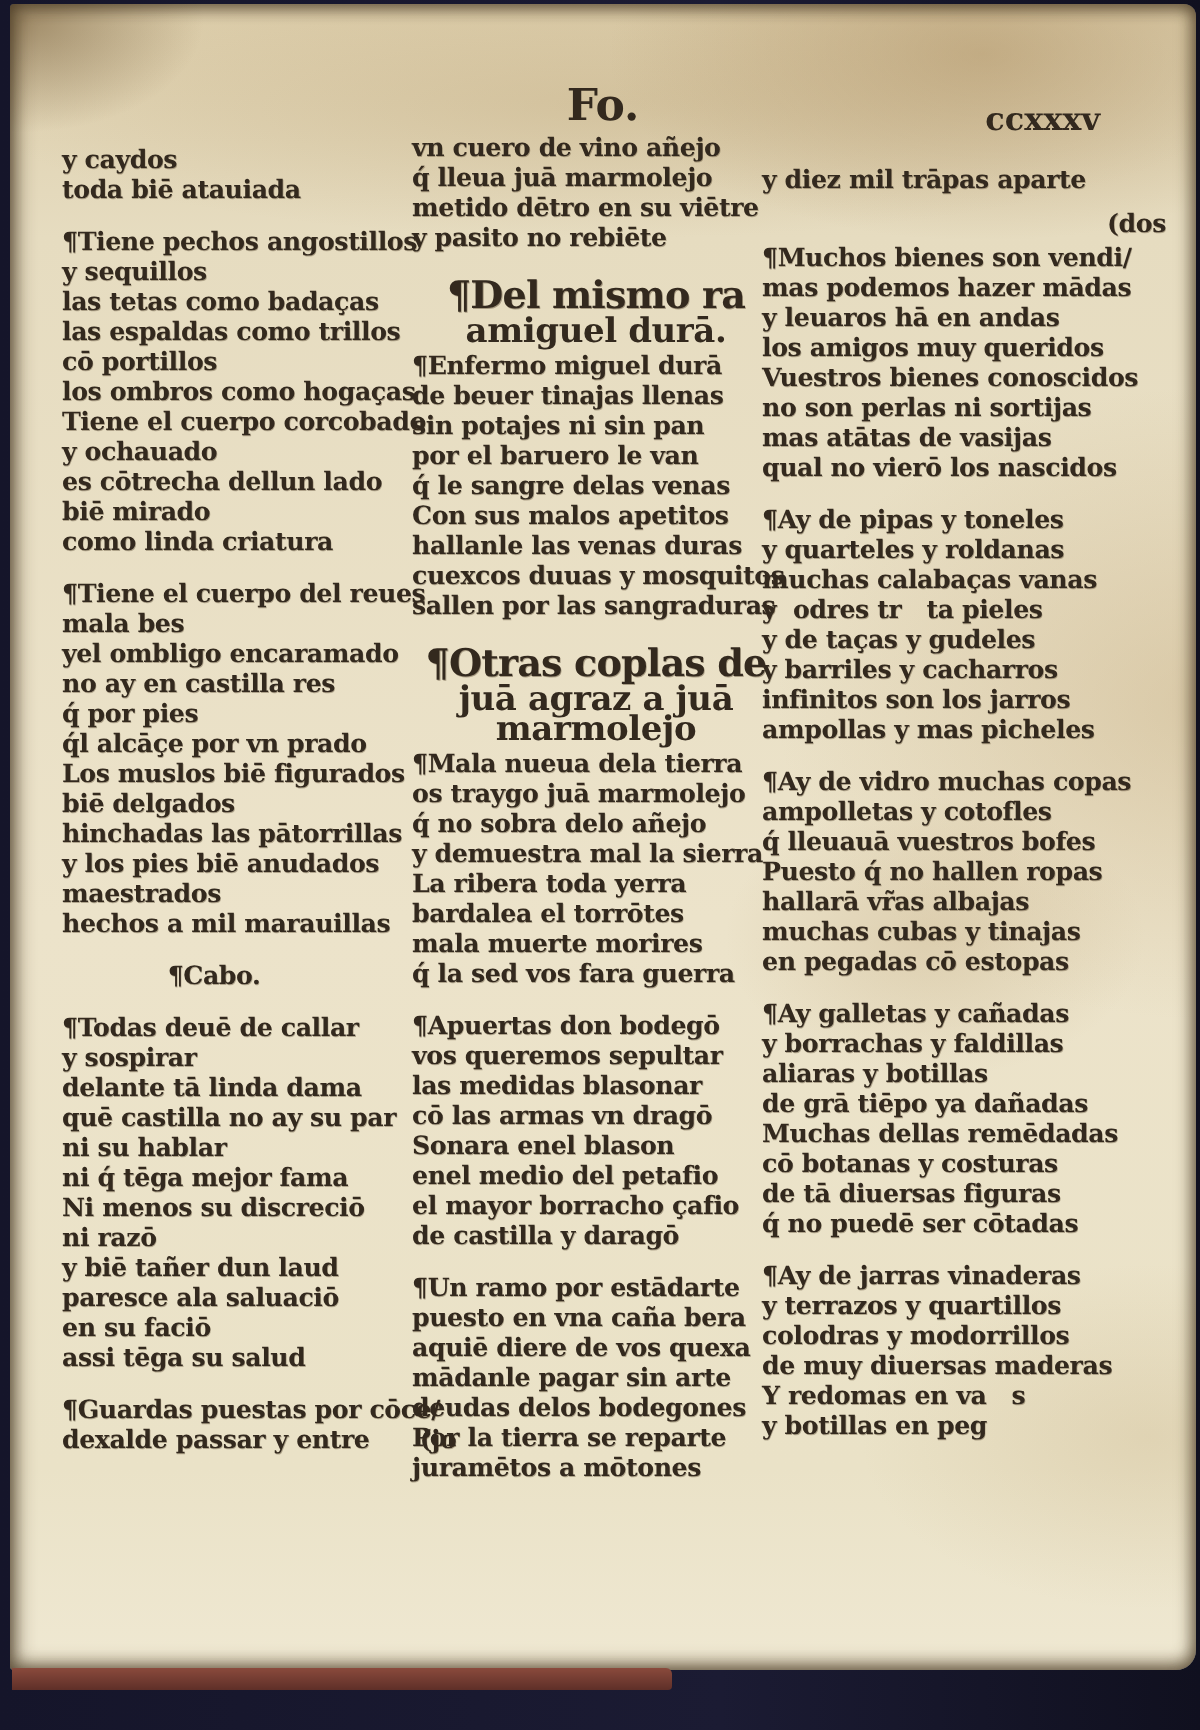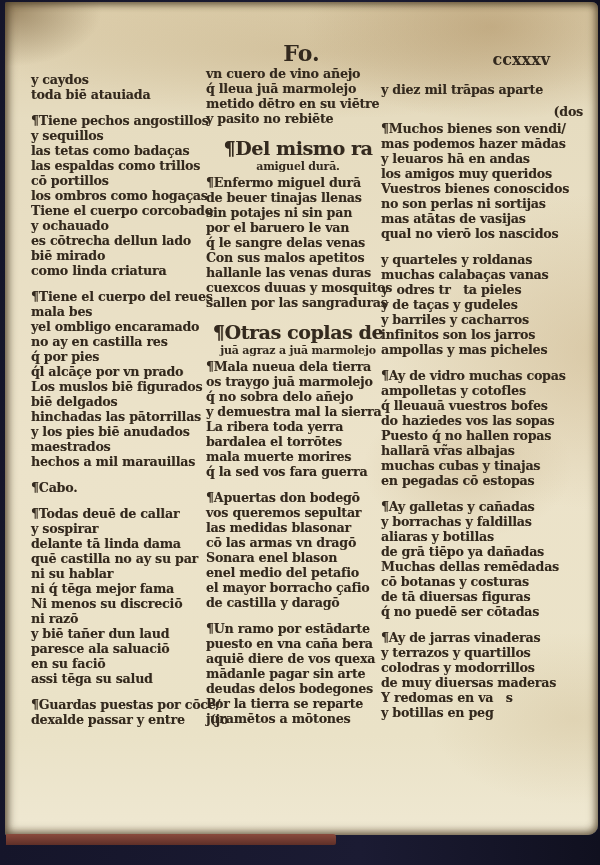--- a/index.html
+++ b/index.html
@@ -36,26 +36,26 @@
   .folio-number{
     position:absolute;top:48px;right:48px;
     font-size:16px;font-weight:700;
   }
   .col{position:absolute;font-size:12.6px;font-weight:700;line-height:15px;letter-spacing:-0.2px;}
   .col1{left:26px;top:70px;width:180px;}
   .col2{left:201px;top:64px;width:184px;}
   .col3{left:376px;top:80px;width:202px;}
   .block{margin:0 0 11px 0;}
   .line{white-space:pre;text-shadow:0.3px 0.3px 0 rgba(70,52,30,.35);}
-  .center .line{padding-right:28px;}
+  .center .line{text-align:center;padding-right:28px;}
   .catch{text-align:right;margin:-4px 0 2px 0;}
   .heading{margin:1px 0 1px 0;text-align:center;}
   .heading .htext{font-size:19px;line-height:22px;font-weight:700;letter-spacing:-0.4px;
     text-shadow:0.4px 0.4px 0 rgba(70,52,30,.4);}
-  .heading .hsub{font-size:11px;line-height:15px;}
+  .heading .hsub{font-size:17px;line-height:15px;}
 </style>
 </head>
 <body>
 
 <div class="page">
   <div class="folio-label">Fo.</div>
   <div class="folio-number">ccxxxv</div>
   <div class="col col1">
       <div class="block verse">
         <div class="line">y caydos</div>
@@ -177,33 +177,33 @@
         <div class="line">¶Muchos bienes son vendi/</div>
         <div class="line">mas podemos hazer mādas</div>
         <div class="line">y leuaros hā en andas</div>
         <div class="line">los amigos muy queridos</div>
         <div class="line">Vuestros bienes conoscidos</div>
         <div class="line">no son perlas ni sortijas</div>
         <div class="line">mas atātas de vasijas</div>
         <div class="line">qual no vierō los nascidos</div>
       </div>
       <div class="block verse">
+        <div class="line">¶Ay de pipas y toneles</div>
         <div class="line">y quarteles y roldanas</div>
         <div class="line">muchas calabaças vanas</div>
         <div class="line">y  odres tr   ta pieles</div>
         <div class="line">y de taças y gudeles</div>
         <div class="line">y barriles y cacharros</div>
         <div class="line">infinitos son los jarros</div>
         <div class="line">ampollas y mas picheles</div>
       </div>
       <div class="block verse">
         <div class="line">¶Ay de vidro muchas copas</div>
         <div class="line">ampolletas y cotofles</div>
         <div class="line">q́ lleuauā vuestros bofes</div>
-        <div class="line">do haziedes vos las sopas</div>
         <div class="line">Puesto q́ no hallen ropas</div>
         <div class="line">hallarā vr̃as albajas</div>
         <div class="line">muchas cubas y tinajas</div>
         <div class="line">en pegadas cō estopas</div>
       </div>
       <div class="block verse">
         <div class="line">¶Ay galletas y cañadas</div>
         <div class="line">y borrachas y faldillas</div>
         <div class="line">aliaras y botillas</div>
         <div class="line">de grā tiēpo ya dañadas</div>

